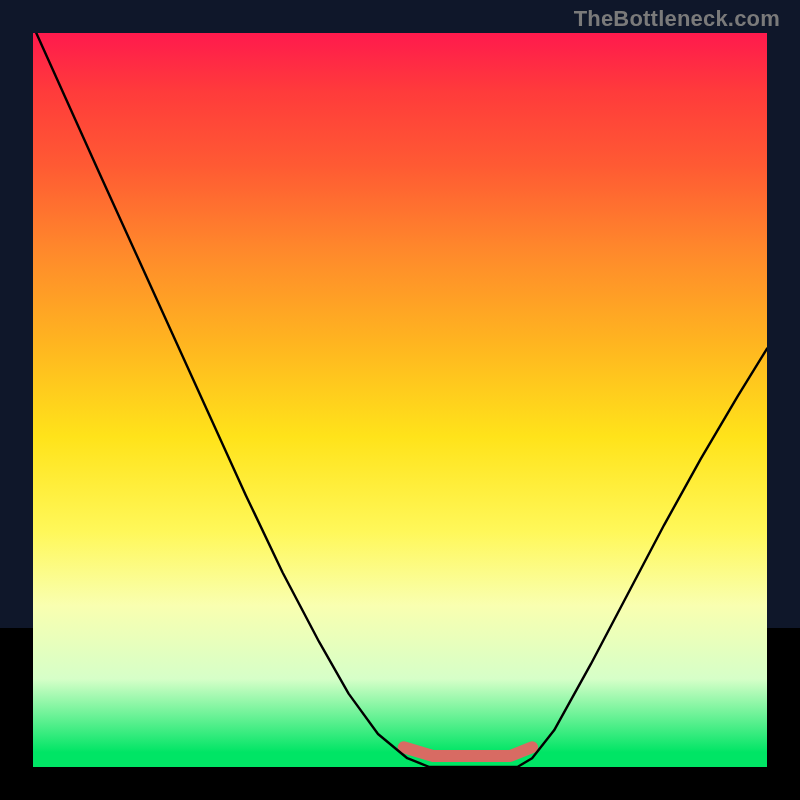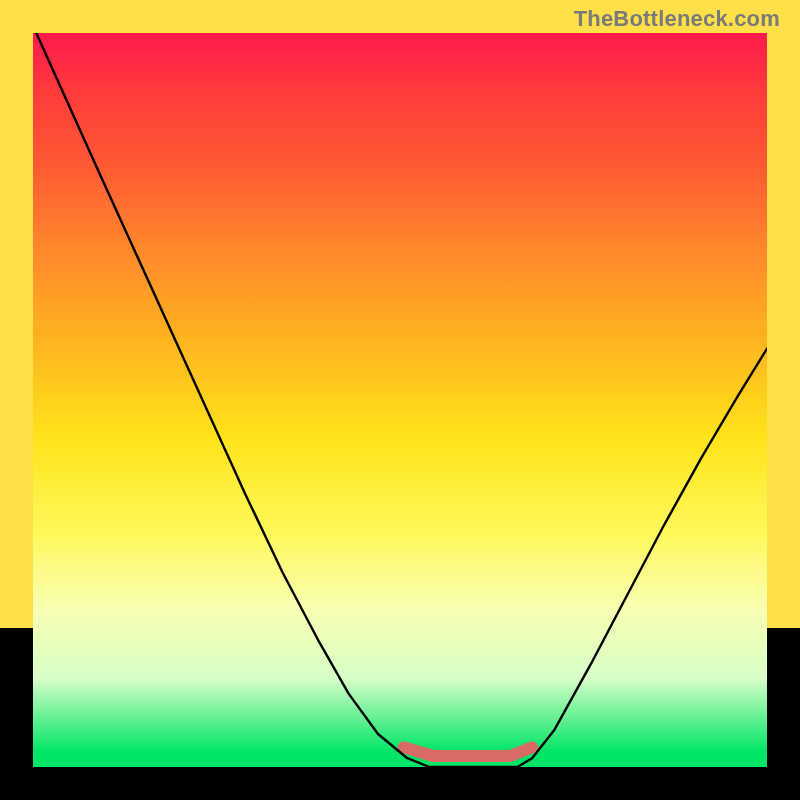--- a/index.html
+++ b/index.html
@@ -9,21 +9,21 @@
     height: 800px;
     background: #000;
     overflow: hidden;
   }
   .frame {
     position: absolute;
     top: 0;
     left: 0;
     width: 800px;
     height: 628px;
-    background: #fde047;
+    background: #0f172a;
   }
   .plot {
     position: absolute;
     top: 33px;
     left: 33px;
     width: 734px;
     height: 734px;
     background: linear-gradient(to bottom,
       #ff1a4d 0%,
       #ff3b3b 8%,

